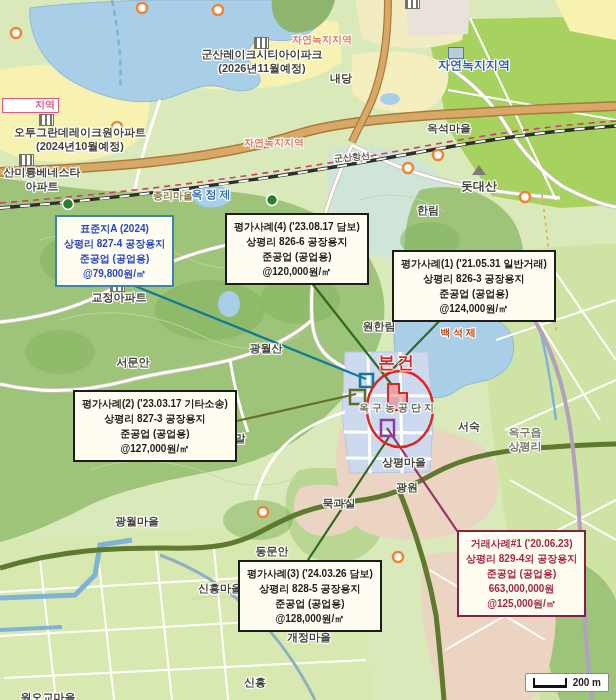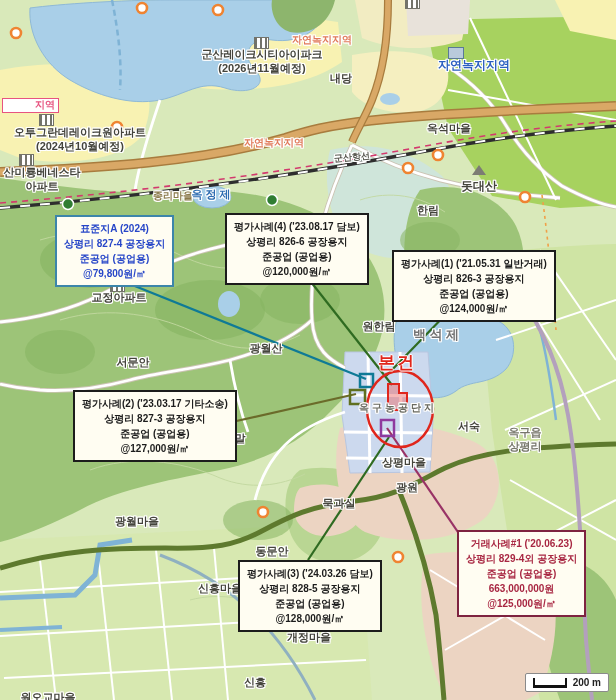--- a/index.html
+++ b/index.html
@@ -249,21 +249,21 @@
 아파트</div>
       <div class="map-label" style="left: 274px; top: 137px; color: rgb(224, 122, 90); font-size: 10px;">자연녹지지역</div>
       <div class="map-label" style="left: 449px; top: 122px;">옥석마을</div>
       <div class="map-label" style="left: 352px; top: 152px; color: rgb(90, 90, 82); font-size: 9px; transform: translateX(-50%) rotate(-5deg);">군산항선</div>
       <div class="map-label" style="left: 173px; top: 190px; color: rgb(138, 122, 74); font-size: 10px;">종리마을</div>
       <div class="map-label" style="left: 211px; top: 188px; color: rgb(43, 107, 176); font-size: 11px;">옥 정 제</div>
       <div class="map-label" style="left: 479px; top: 179px; font-size: 12px;">돗대산</div>
       <div class="map-label" style="left: 428px; top: 204px;">한림</div>
       <div class="map-label" style="left: 119px; top: 291px;">교정아파트</div>
       <div class="map-label" style="left: 379px; top: 320px;">원한림</div>
-      <div class="map-label" style="left: 436px; top: 327px; color: #737373; font-size: 13px;">백 석 제</div>
+      <div class="map-label" style="left: 458px; top: 327px; color: #c2410c; font-size: 10px;">백 석 제</div>
       <div class="map-label" style="left: 133px; top: 356px;">서문안</div>
       <div class="map-label" style="left: 266px; top: 342px;">광월산</div>
       <div class="map-label" style="left: 398px; top: 402px; color: rgb(106, 106, 96); font-size: 10px; letter-spacing: 3px;">옥구농공단지</div>
       <div class="map-label" style="left: 229px; top: 432px;">서편말</div>
       <div class="map-label" style="left: 525px; top: 426px; color: rgb(119, 119, 107);">옥구읍
 상평리</div>
       <div class="map-label" style="left: 469px; top: 420px;">서숙</div>
       <div class="map-label" style="left: 404px; top: 456px;">상평마을</div>
       <div class="map-label" style="left: 407px; top: 481px;">광원</div>
       <div class="map-label" style="left: 339px; top: 497px;">묵과실</div>

